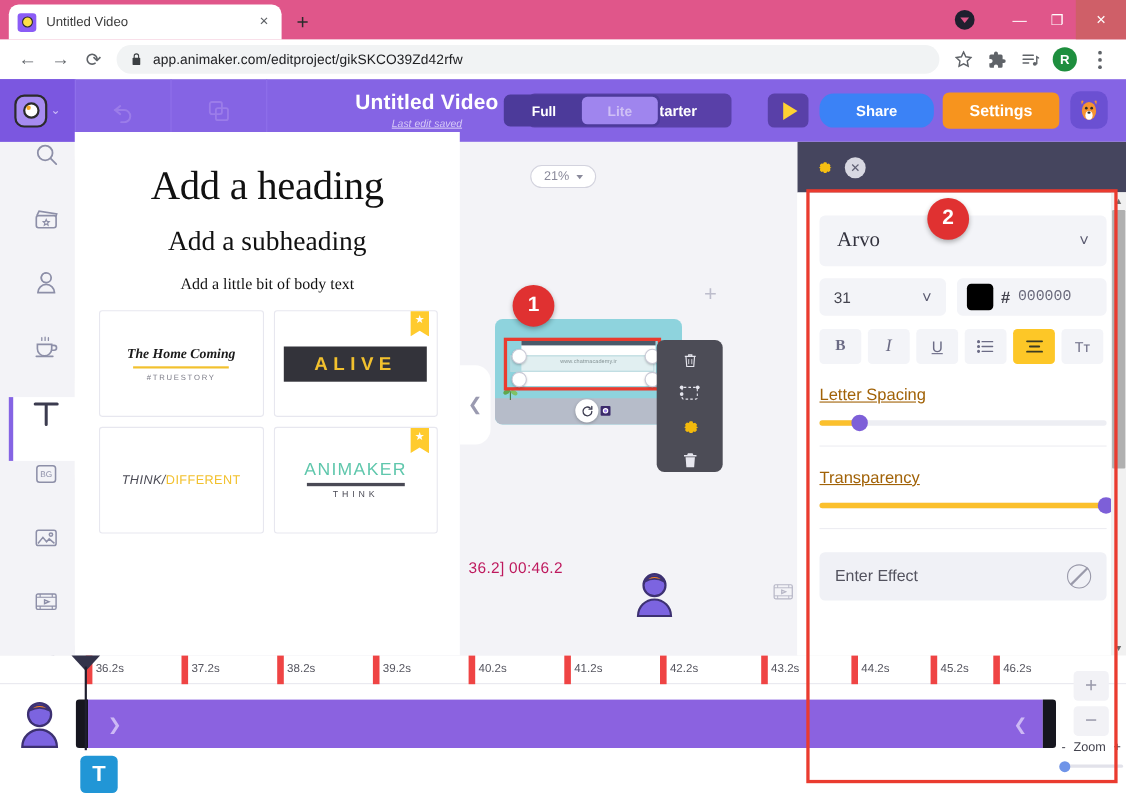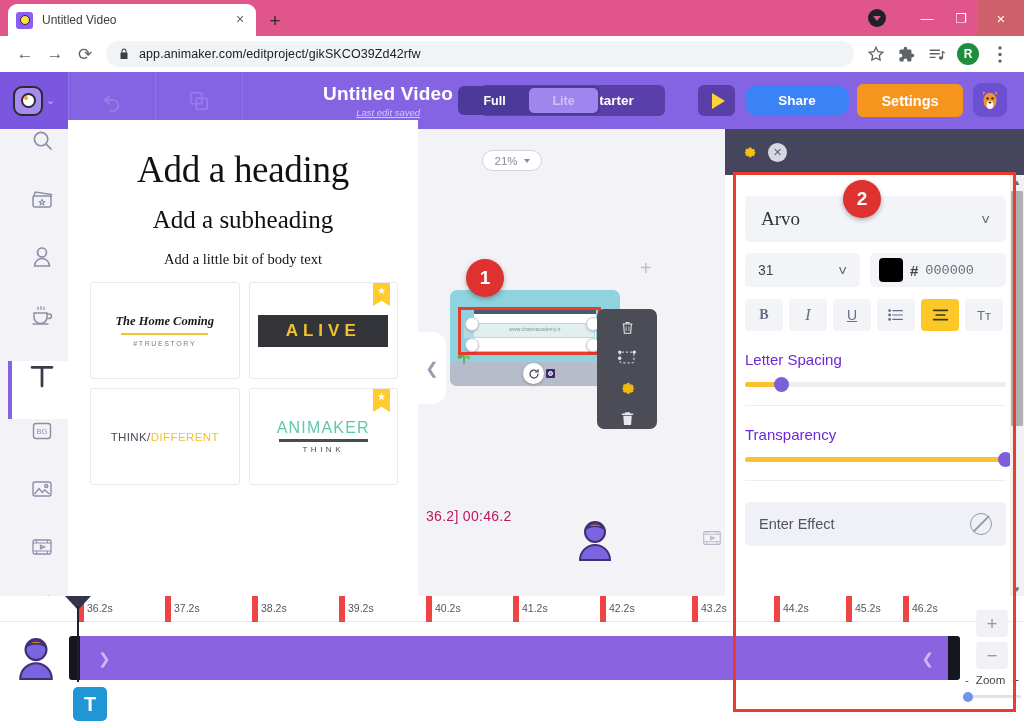--- a/index.html
+++ b/index.html
@@ -183,21 +183,21 @@
   .card-hc { text-align:center; }
   .card-hc .t1 { font-family:"Liberation Serif", serif; font-style:italic; font-weight:bold;
                  font-size:12.5px; color:#1a1a1a; }
   .card-hc .rule { height:2.5px; background:#f2c12e; margin:4px 6px 5px; }
   .card-hc .t2 { font-size:7px; letter-spacing:1.6px; color:#7a7a86; }
   .card-alive {
     background:#33333a; width:88%; padding:6px 0; text-align:center;
     color:#f2c12e; font-size:17px; font-weight:bold; letter-spacing:5px;
   }
   .card-think { font-size:11.5px; letter-spacing:.4px; color:#4a4a55; }
-  .card-think b { font-weight:normal; color:#4a4a55; }
+  .card-think b { font-weight:normal; color:#4a4a55;font-style:italic; }
   .card-think span { color:#f2c12e; }
   .card-anim { text-align:center; }
   .card-anim .t1 { font-size:16px; letter-spacing:1.2px; color:#5fc7ac; }
   .card-anim .rule { height:2.5px; background:#4a4a55; margin:2px 2px 3px; }
   .card-anim .t2 { font-size:8px; letter-spacing:3.5px; color:#4a4a55; }
 
   .panel-collapse {
     position:absolute; left:418px; top:332px; width:28px; height:72px;
     background:#fff; border-radius:0 14px 14px 0;
     display:flex;align-items:center;justify-content:center; color:#9a9ab0; font-size:16px;
@@ -321,21 +321,21 @@
   }
   .swatch { width:24px;height:24px;border-radius:4px;background:#000; flex:none; }
   .hash { font-size:15px;color:#44444f;font-weight:bold; }
   .hexval { font-size:13.5px;color:#6b6b7d;font-family:Liberation Mono, monospace; }
   .fmt-row { display:flex; gap:6px; margin-top:12px; }
   .fmt-btn {
     width:38px;height:32px;background:#f3f4f8;border-radius:4px;
     display:flex;align-items:center;justify-content:center;color:#6b6b85;font-size:14px;
   }
   .fmt-btn.on { background:#fdc727; color:#3b3b22; }
-  .sec-label { font-size:15px; color:#6d28d9; margin-top:20px; }
+  .sec-label { font-size:15px; color:#a16207; margin-top:20px;text-decoration:underline; }
   .slider-track {
     height:5px; background:#edeef3; border-radius:3px; margin-top:14px; position:relative;
   }
   .slider-fill { position:absolute; left:0; top:0; height:5px; background:#fbc02d; border-radius:3px; }
   .slider-knob {
     position:absolute; top:-5px; width:15px;height:15px;border-radius:50%;
     background:#7d5fd8;
   }
   .hr { height:1px; background:#ededf2; margin-top:18px; }
   .effect-box {

